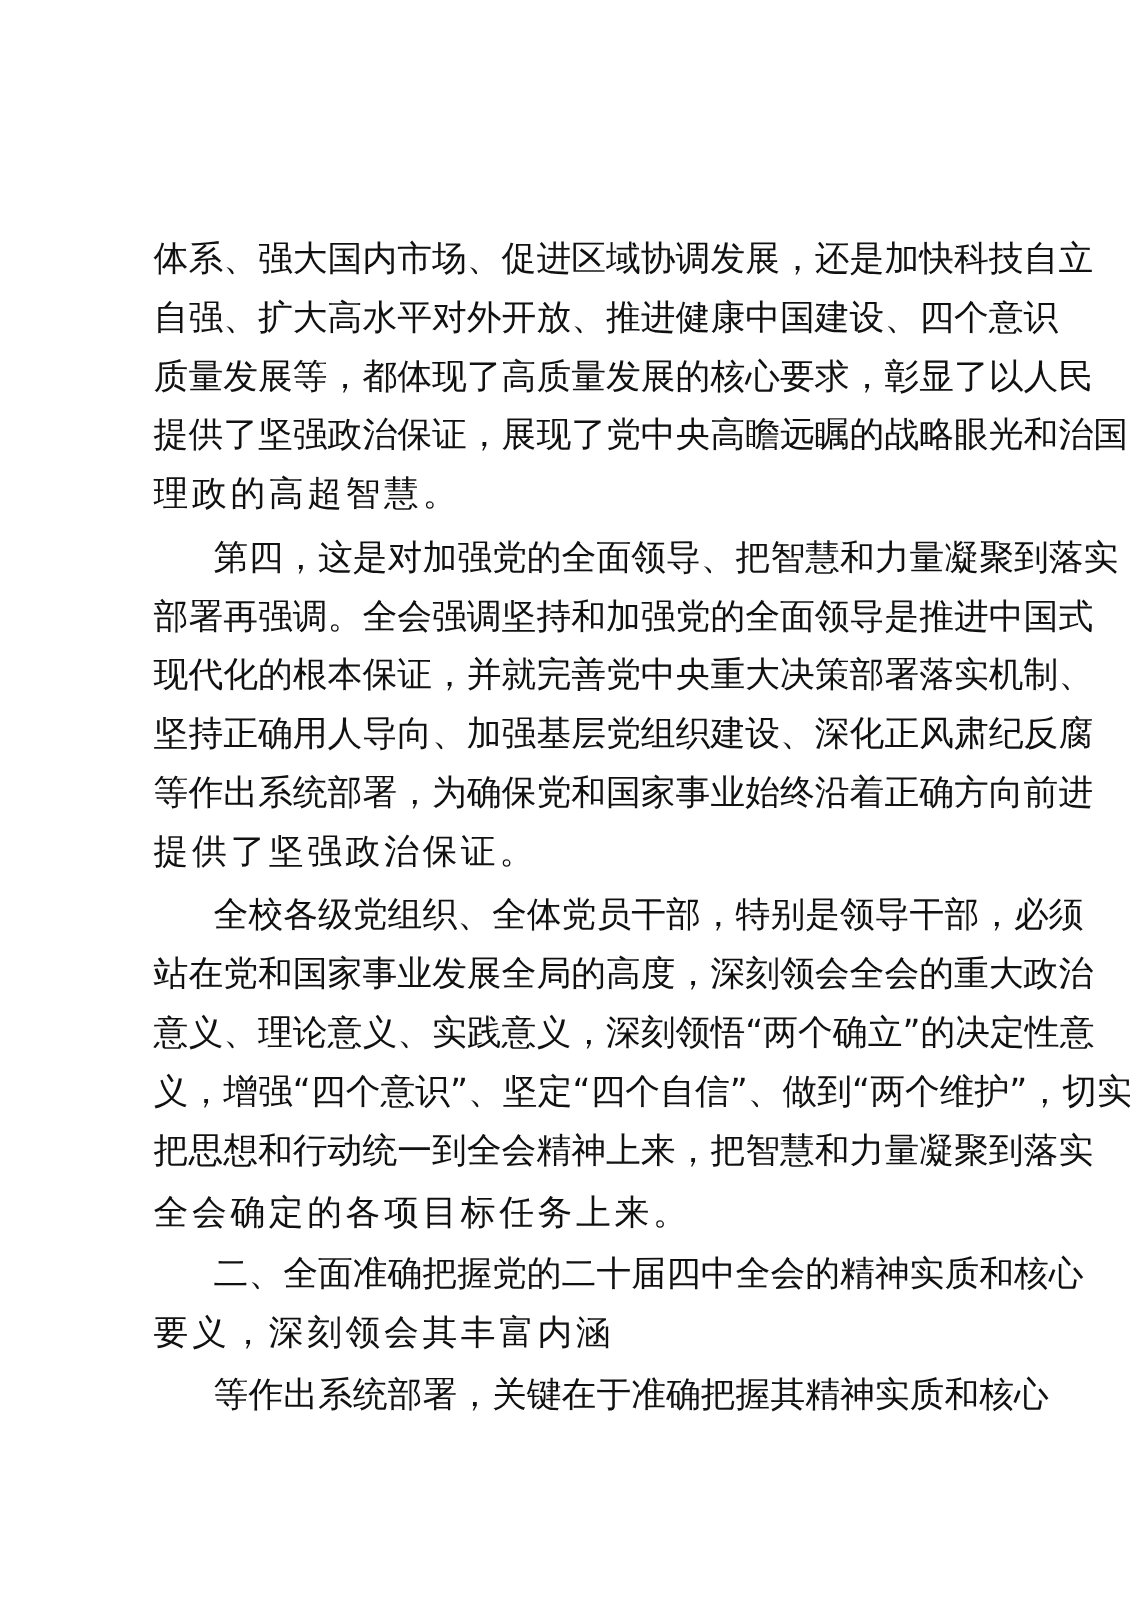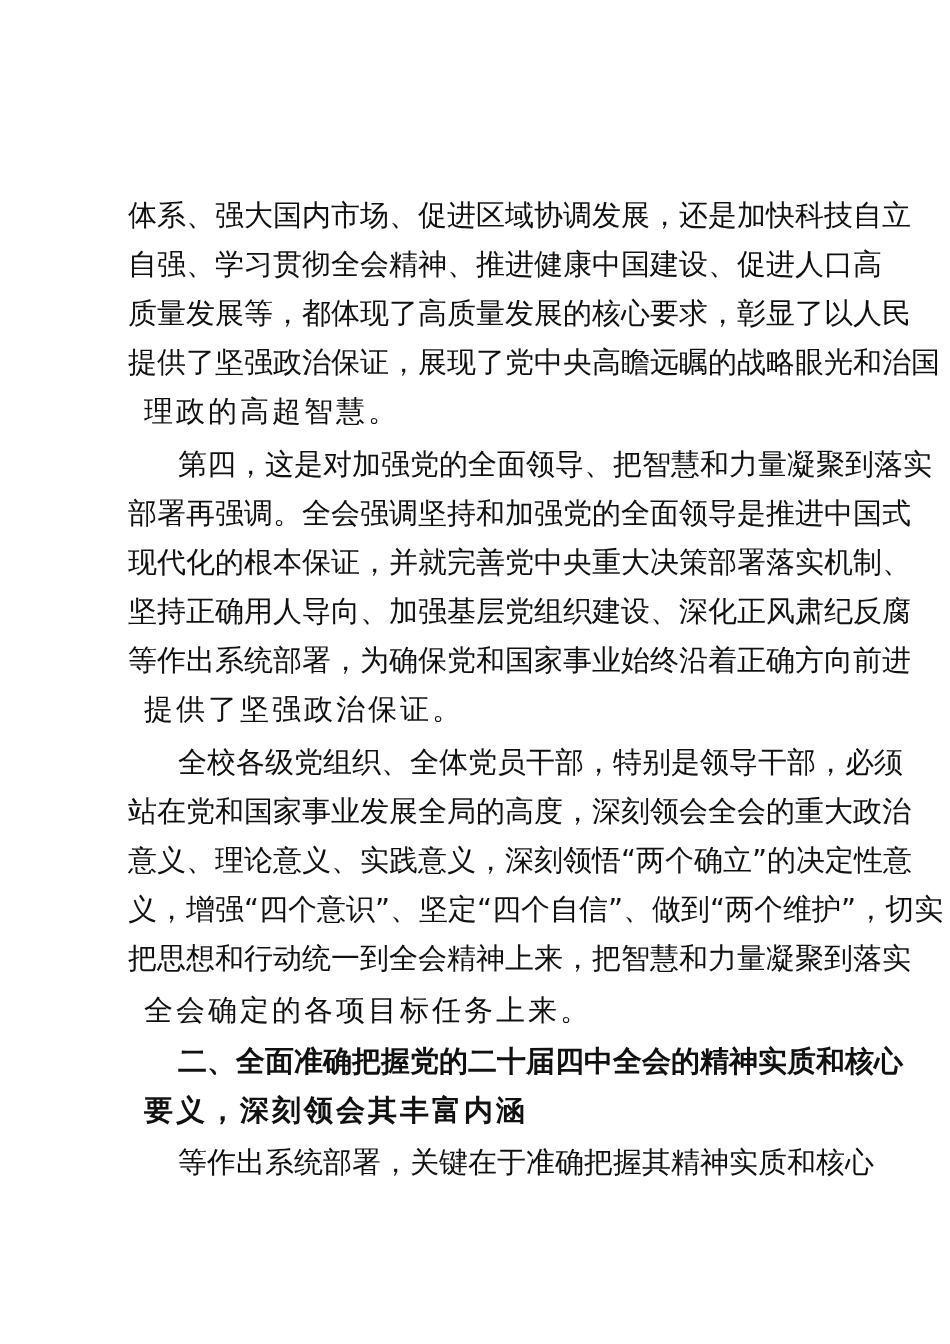--- a/index.html
+++ b/index.html
@@ -42,35 +42,34 @@
       overflow: visible;
     }
     .line.indent {
       left: 50px;
       width: 644px;
     }
     .line.last {
       text-align: left;
       text-align-last: left;
       letter-spacing: 3px;
-      margin-left: 16px;
     }
     .line.bold {
-      font-weight: bold;
+      font-weight: normal;
     }
   </style>
 </head>
 <body>
 
 <div class="page">
   <div class="content">
 
     <div>
       <div class="line" style="top:197px">体系、强大国内市场、促进区域协调发展，还是加快科技自立</div>
-      <div class="line" style="top:246px">自强、学习贯彻全会精神、推进健康中国建设、促进人口高</div>
+      <div class="line" style="top:246px">自强、扩大高水平对外开放、推进健康中国建设、四个意识</div>
       <div class="line" style="top:295px">质量发展等，都体现了高质量发展的核心要求，彰显了以人民</div>
       <div class="line" style="top:344px">提供了坚强政治保证，展现了党中央高瞻远瞩的战略眼光和治国</div>
       <div class="line last" style="top:393px">理政的高超智慧。</div>
     </div>
 
     <div>
       <div class="line indent" style="top:446px">第四，这是对加强党的全面领导、把智慧和力量凝聚到落实</div>
       <div class="line" style="top:495px">部署再强调。全会强调坚持和加强党的全面领导是推进中国式</div>
       <div class="line" style="top:544px">现代化的根本保证，并就完善党中央重大决策部署落实机制、</div>
       <div class="line" style="top:593px">坚持正确用人导向、加强基层党组织建设、深化正风肃纪反腐</div>

